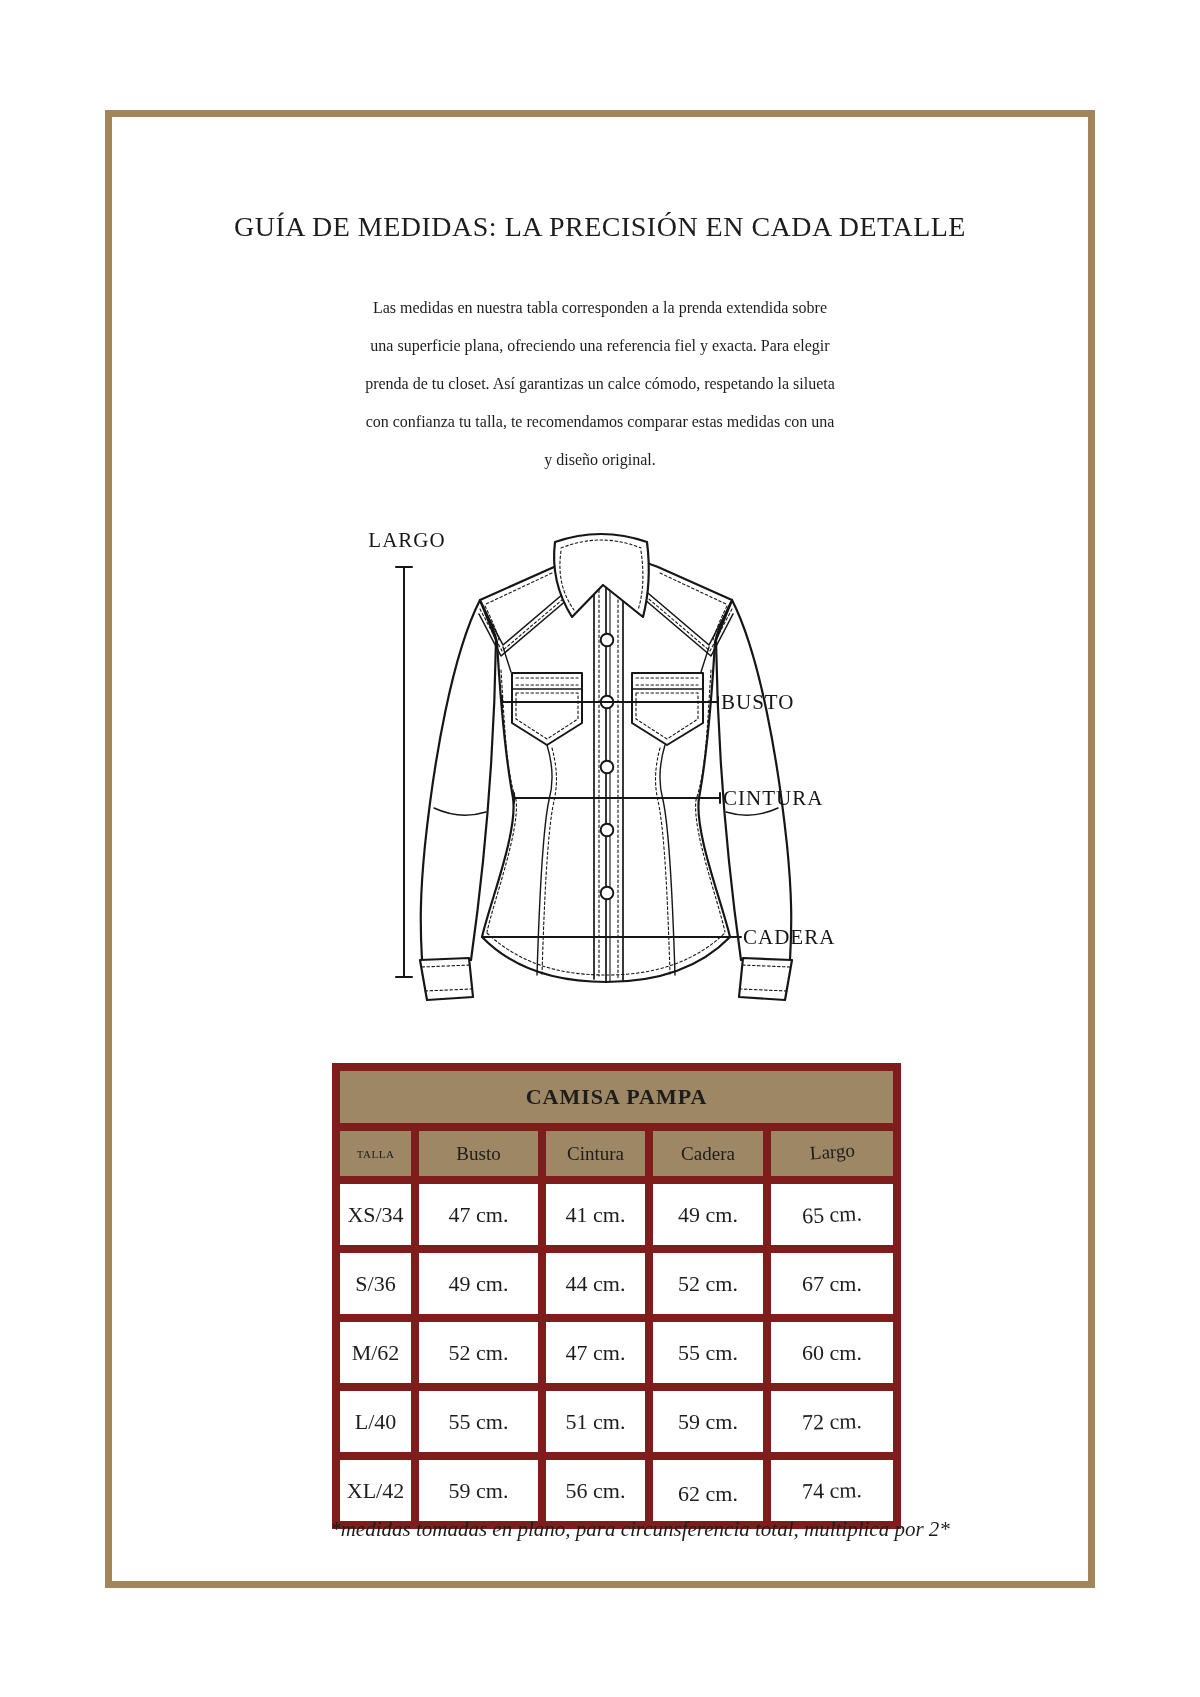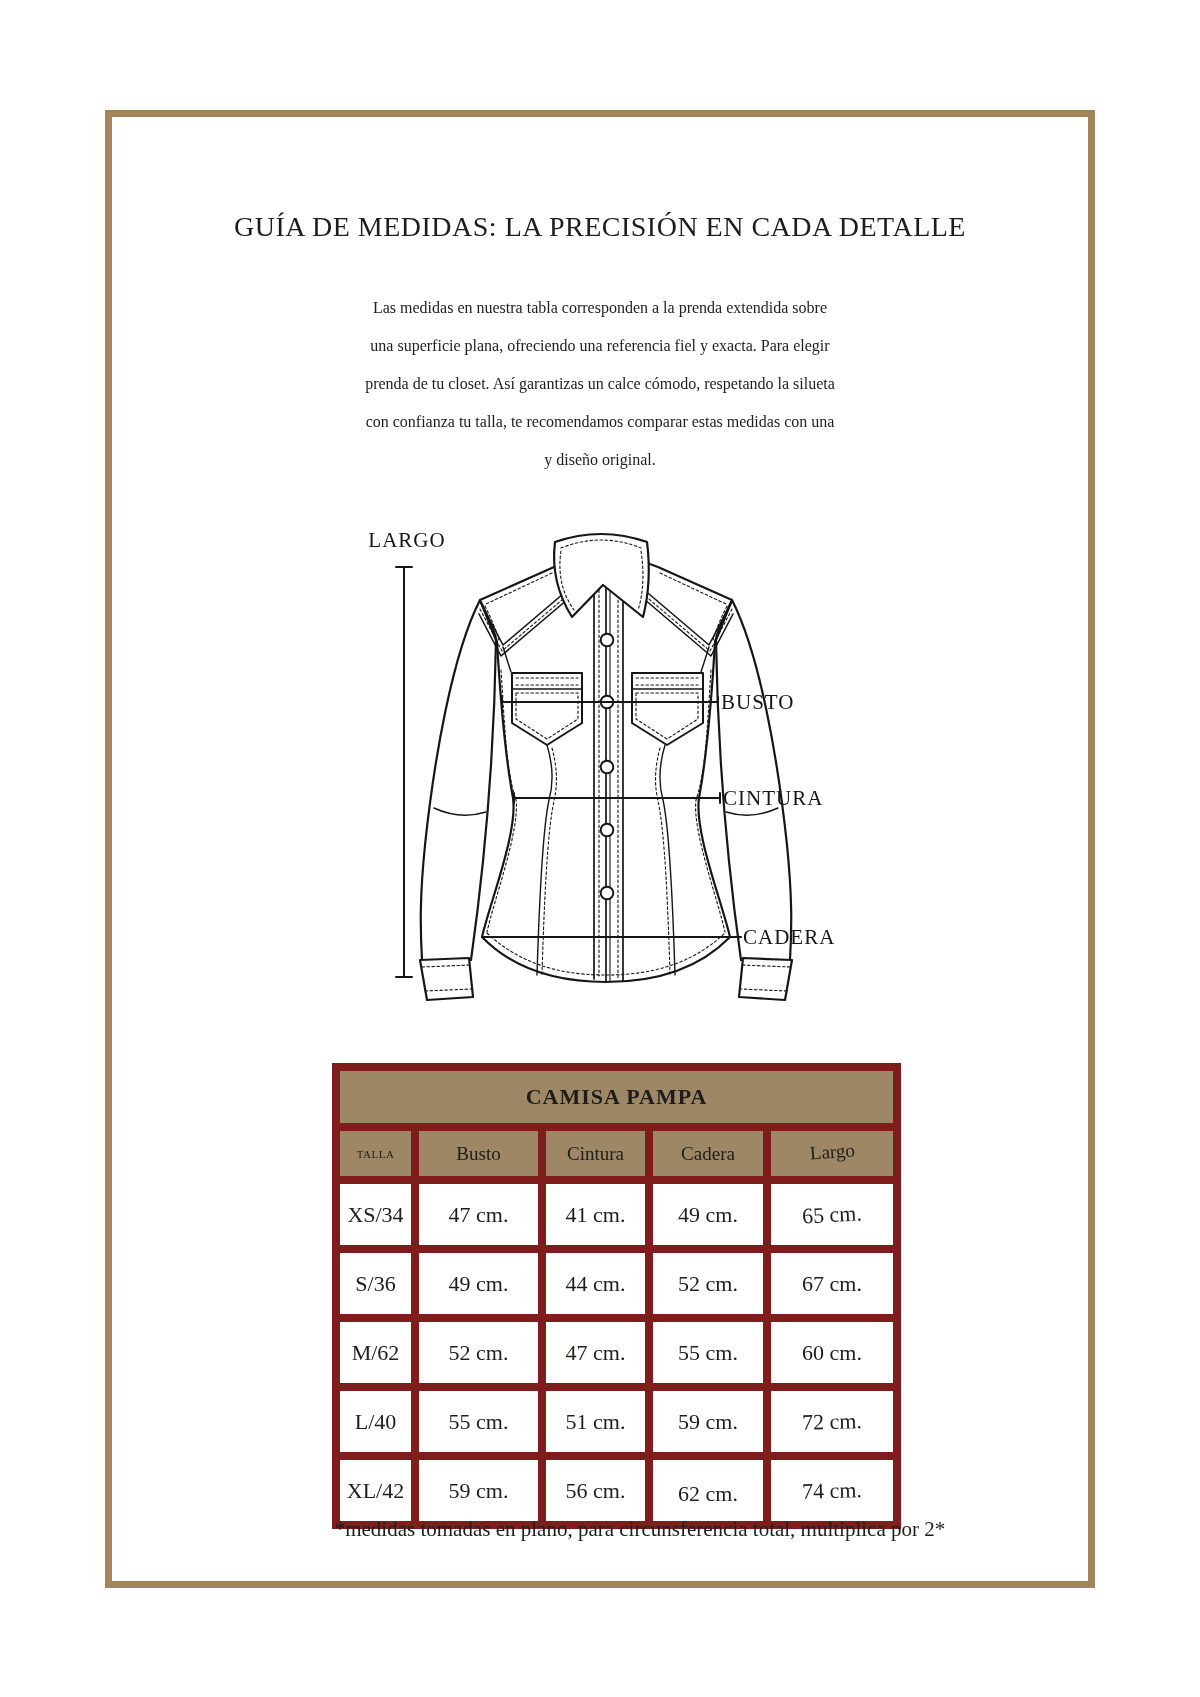--- a/index.html
+++ b/index.html
@@ -102,20 +102,21 @@
   .tilt-b { transform: rotate(-3deg); }
   .tilt-c { transform: rotate(-1.5deg); }
   .shift-d { transform: translateY(3px); }
   .footnote {
     position: absolute;
     left: 90px;
     top: 1517px;
     width: 1100px;
     text-align: center;
     font-size: 21px;
+    font-style: italic;
     color: #1d1d1b;
   }
 </style>
 </head>
 <body>
 
 <div class="page">
 
   <div class="frame"></div>
 

